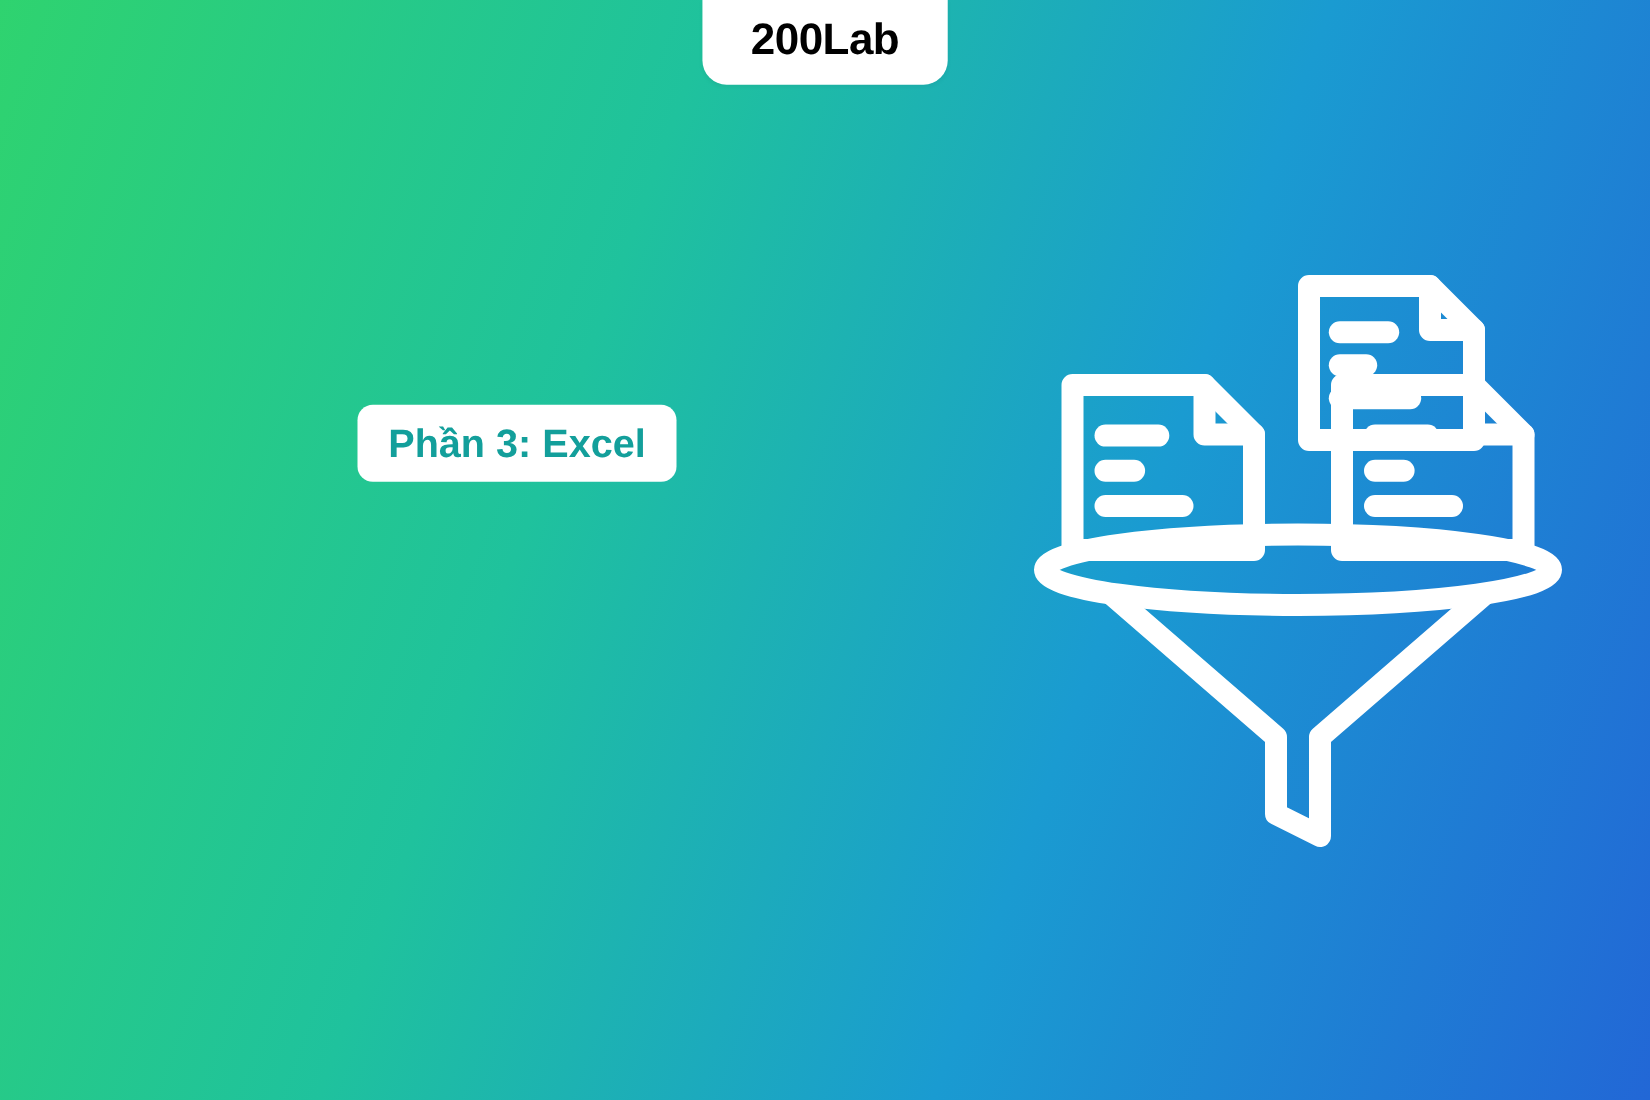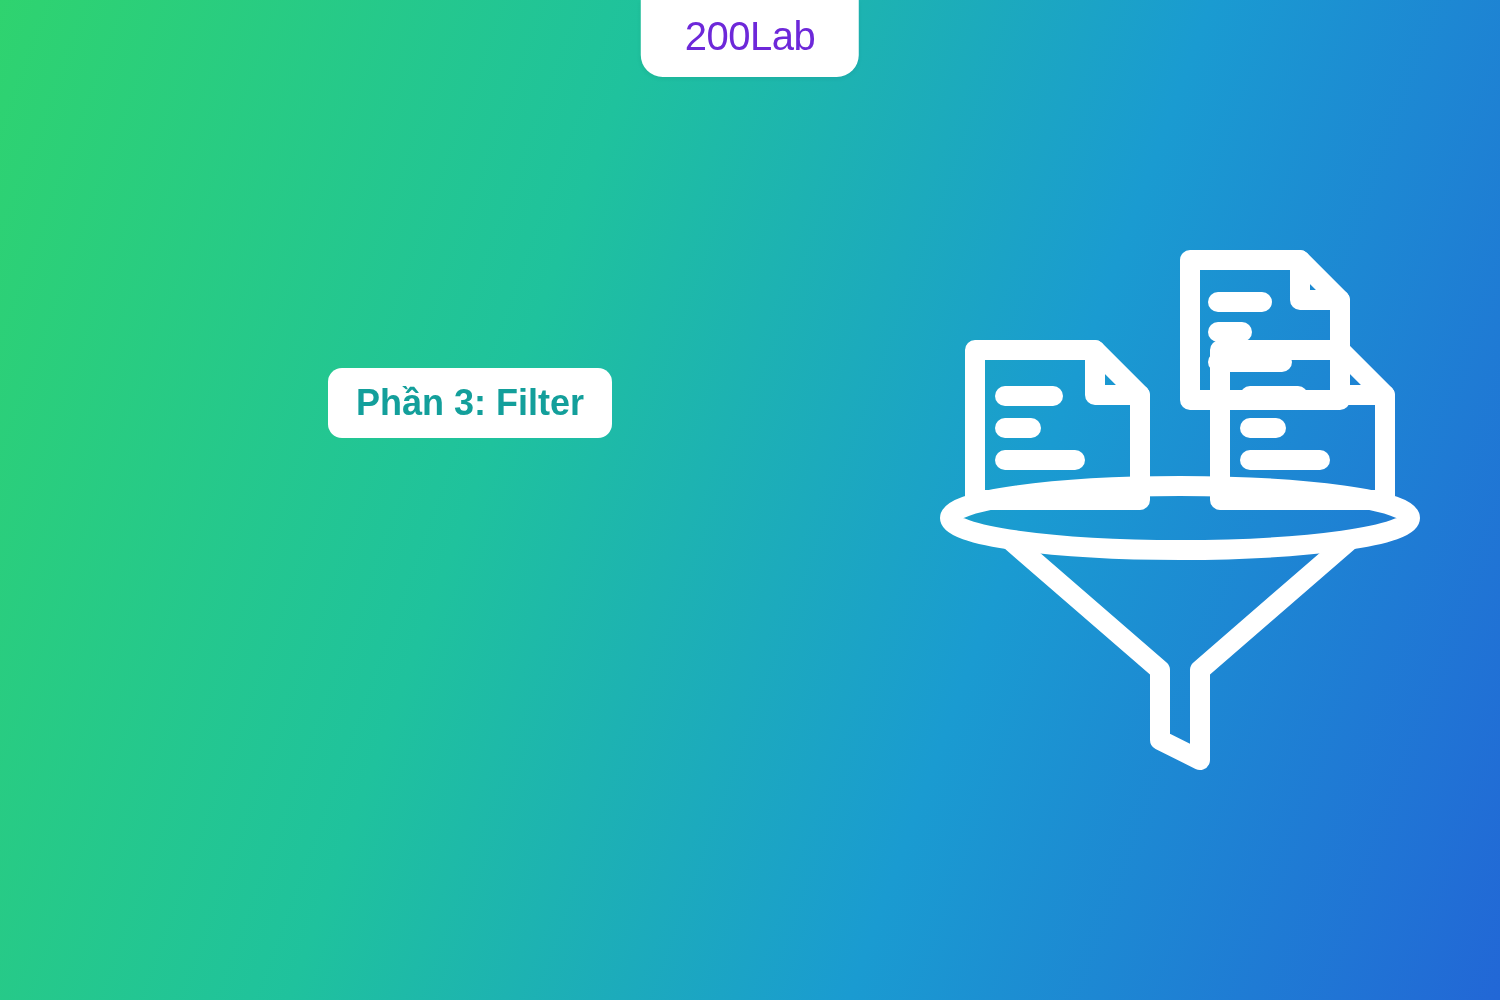--- a/index.html
+++ b/index.html
@@ -23,23 +23,23 @@
     top: 0;
     left: 50%;
     transform: translateX(-50%);
     background: #ffffff;
     border-radius: 0 0 22px 22px;
     padding: 14px 44px 18px 44px;
     box-shadow: 0 2px 4px rgba(0,0,0,0.05);
   }
   .logo-text {
     font-size: 40px;
-    font-weight: 400;
+    font-weight: 700;
     letter-spacing: -0.5px;
-    color: #6d28d9;
+    color: #000000;
     white-space: nowrap;
     font-family: "Segoe UI", Arial, sans-serif;
   }
 
   
   .left-block {
     position: absolute;
     left: 90px;
     top: 310px;
     width: 760px;
@@ -83,21 +83,21 @@
 <div class="canvas">
 
   <div class="logo-badge">
     <div class="logo-text">200Lab</div>
   </div>
 
   <div class="left-block">
     <div class="title">
     </div>
     <div class="subtitle-pill">
-      <span class="subtitle-text">Phần 3: Filter</span>
+      <span class="subtitle-text">Phần 3: Excel</span>
     </div>
   </div>
 
   <div class="illustration">
     <svg viewBox="0 0 520 560" xmlns="http://www.w3.org/2000/svg">
       <g fill="none" stroke="#ffffff" stroke-width="20" stroke-linecap="round" stroke-linejoin="round">
 
         <g transform="translate(270,20)">
           <path d="M 0 0 L 110 0 L 150 40 L 150 140 L 0 140 Z"></path>
           <path d="M 110 0 L 110 40 L 150 40"></path>

